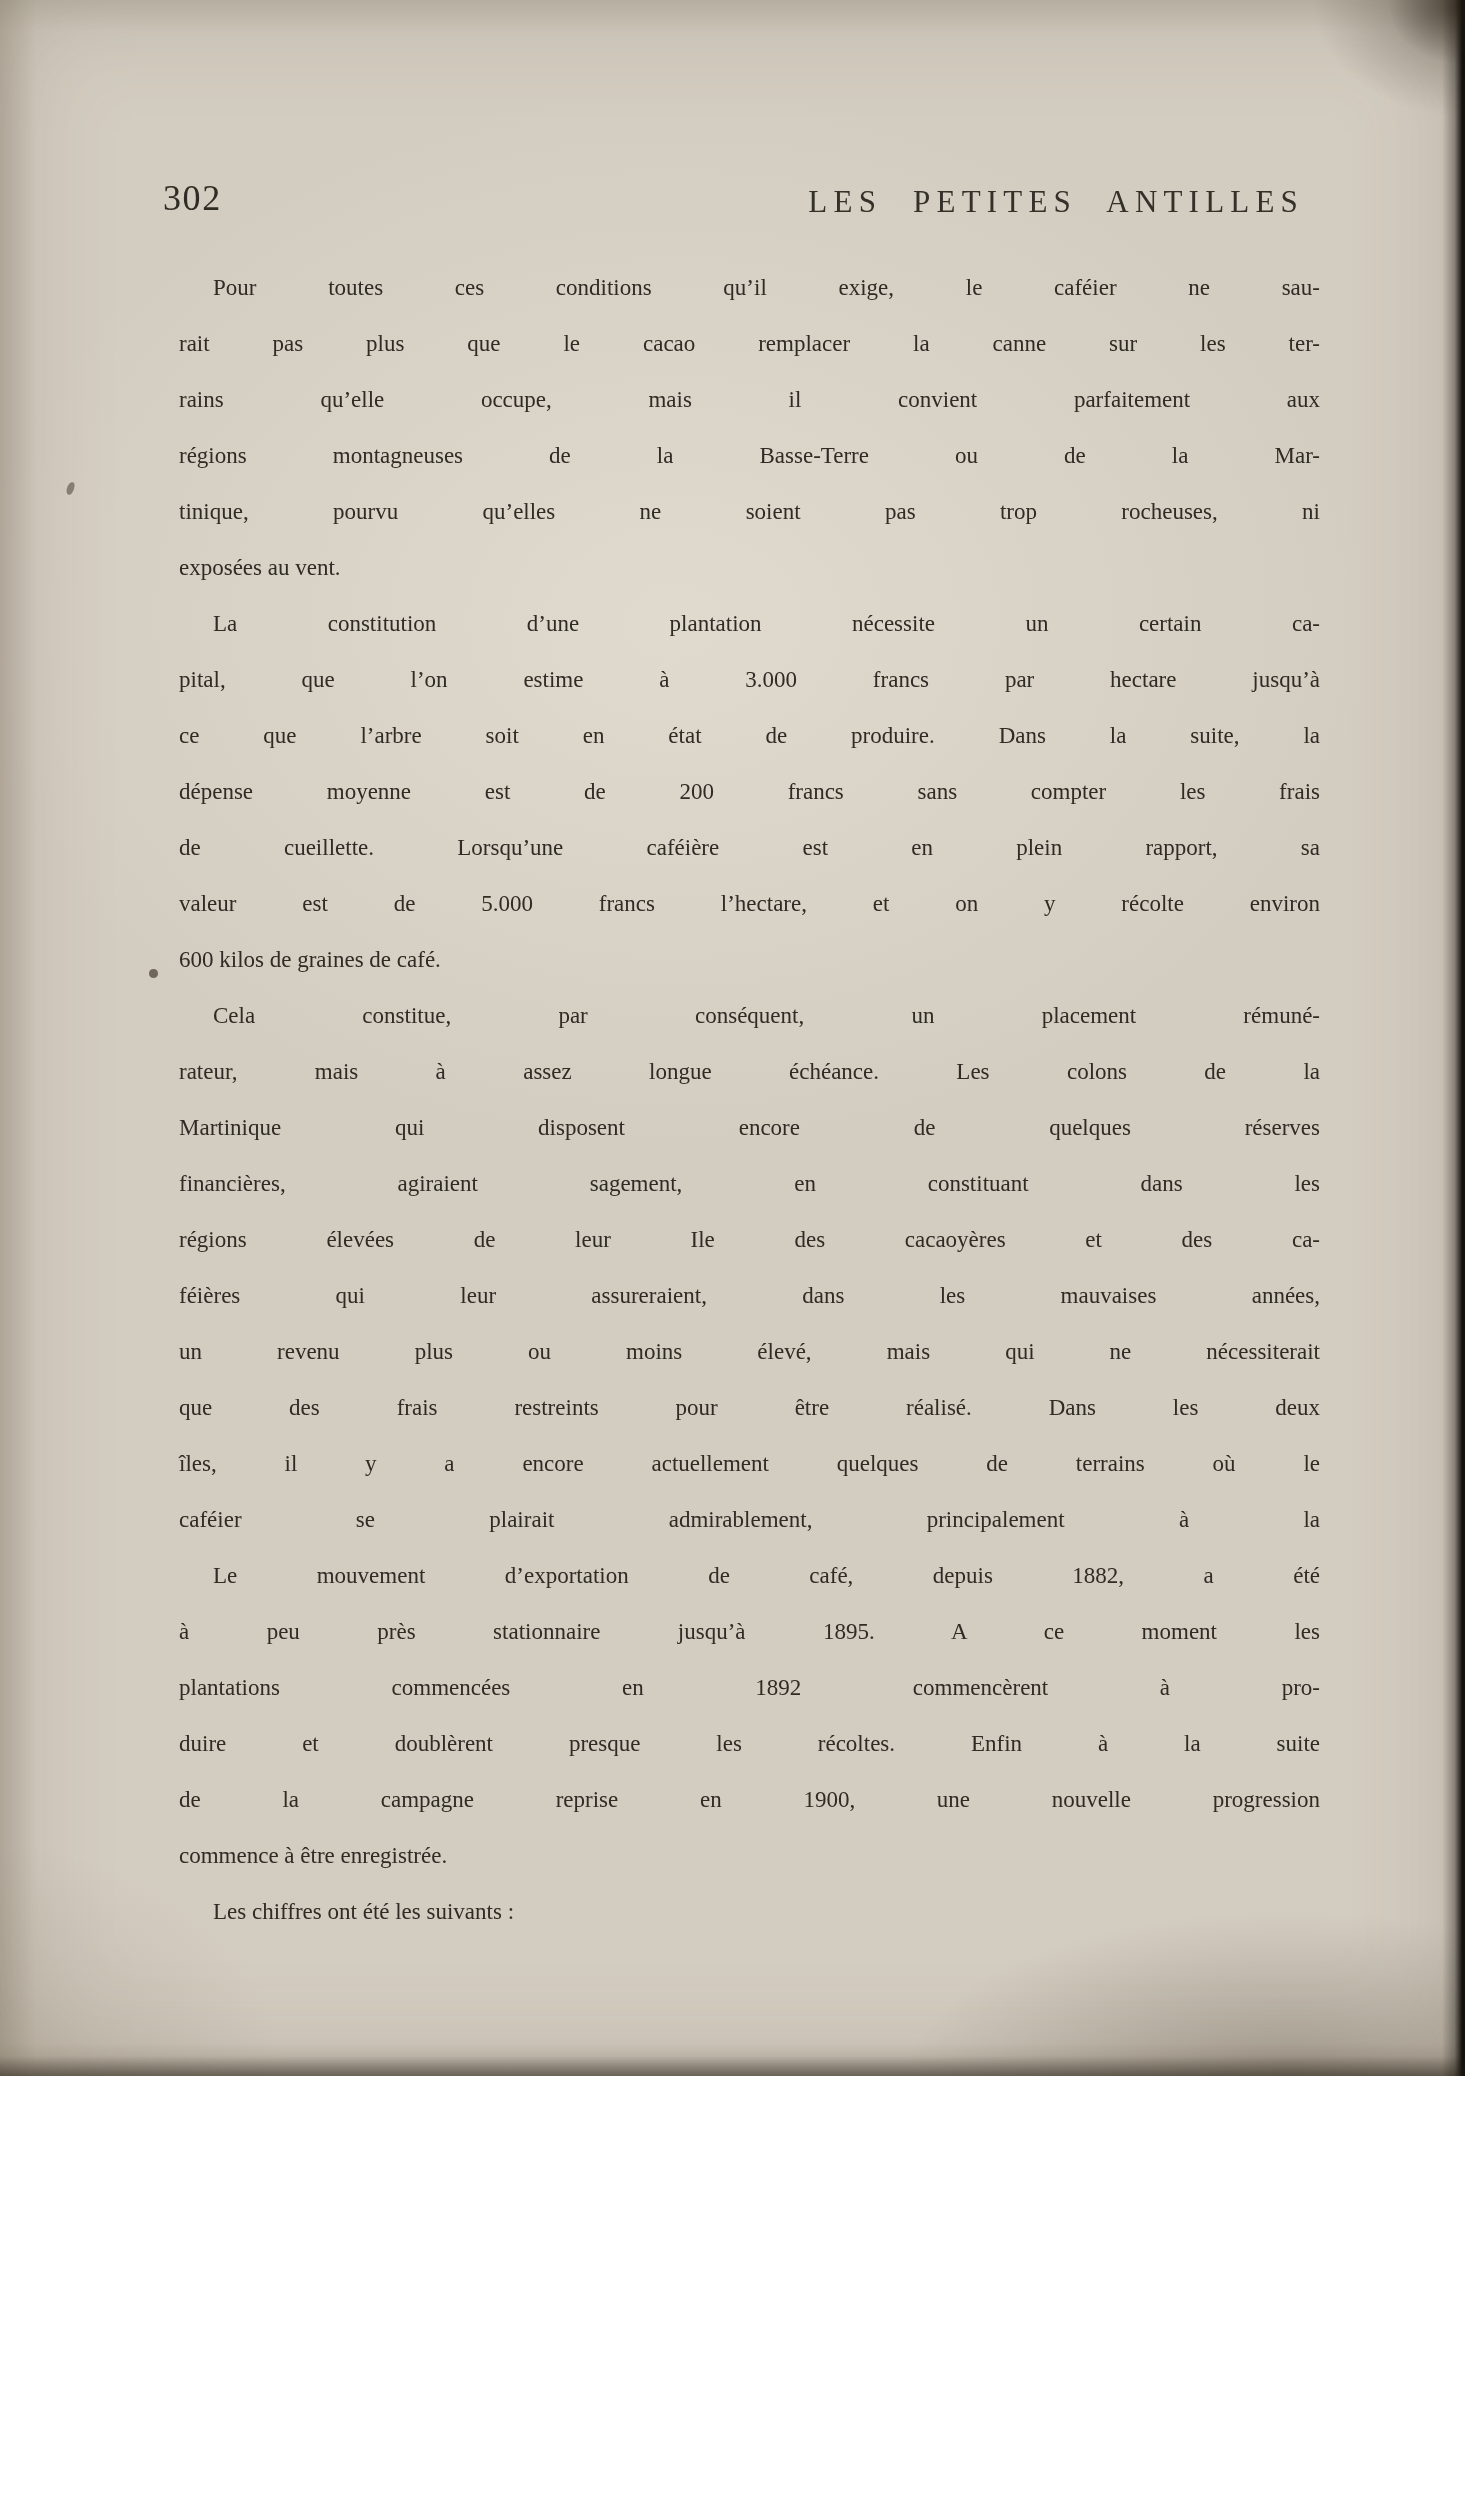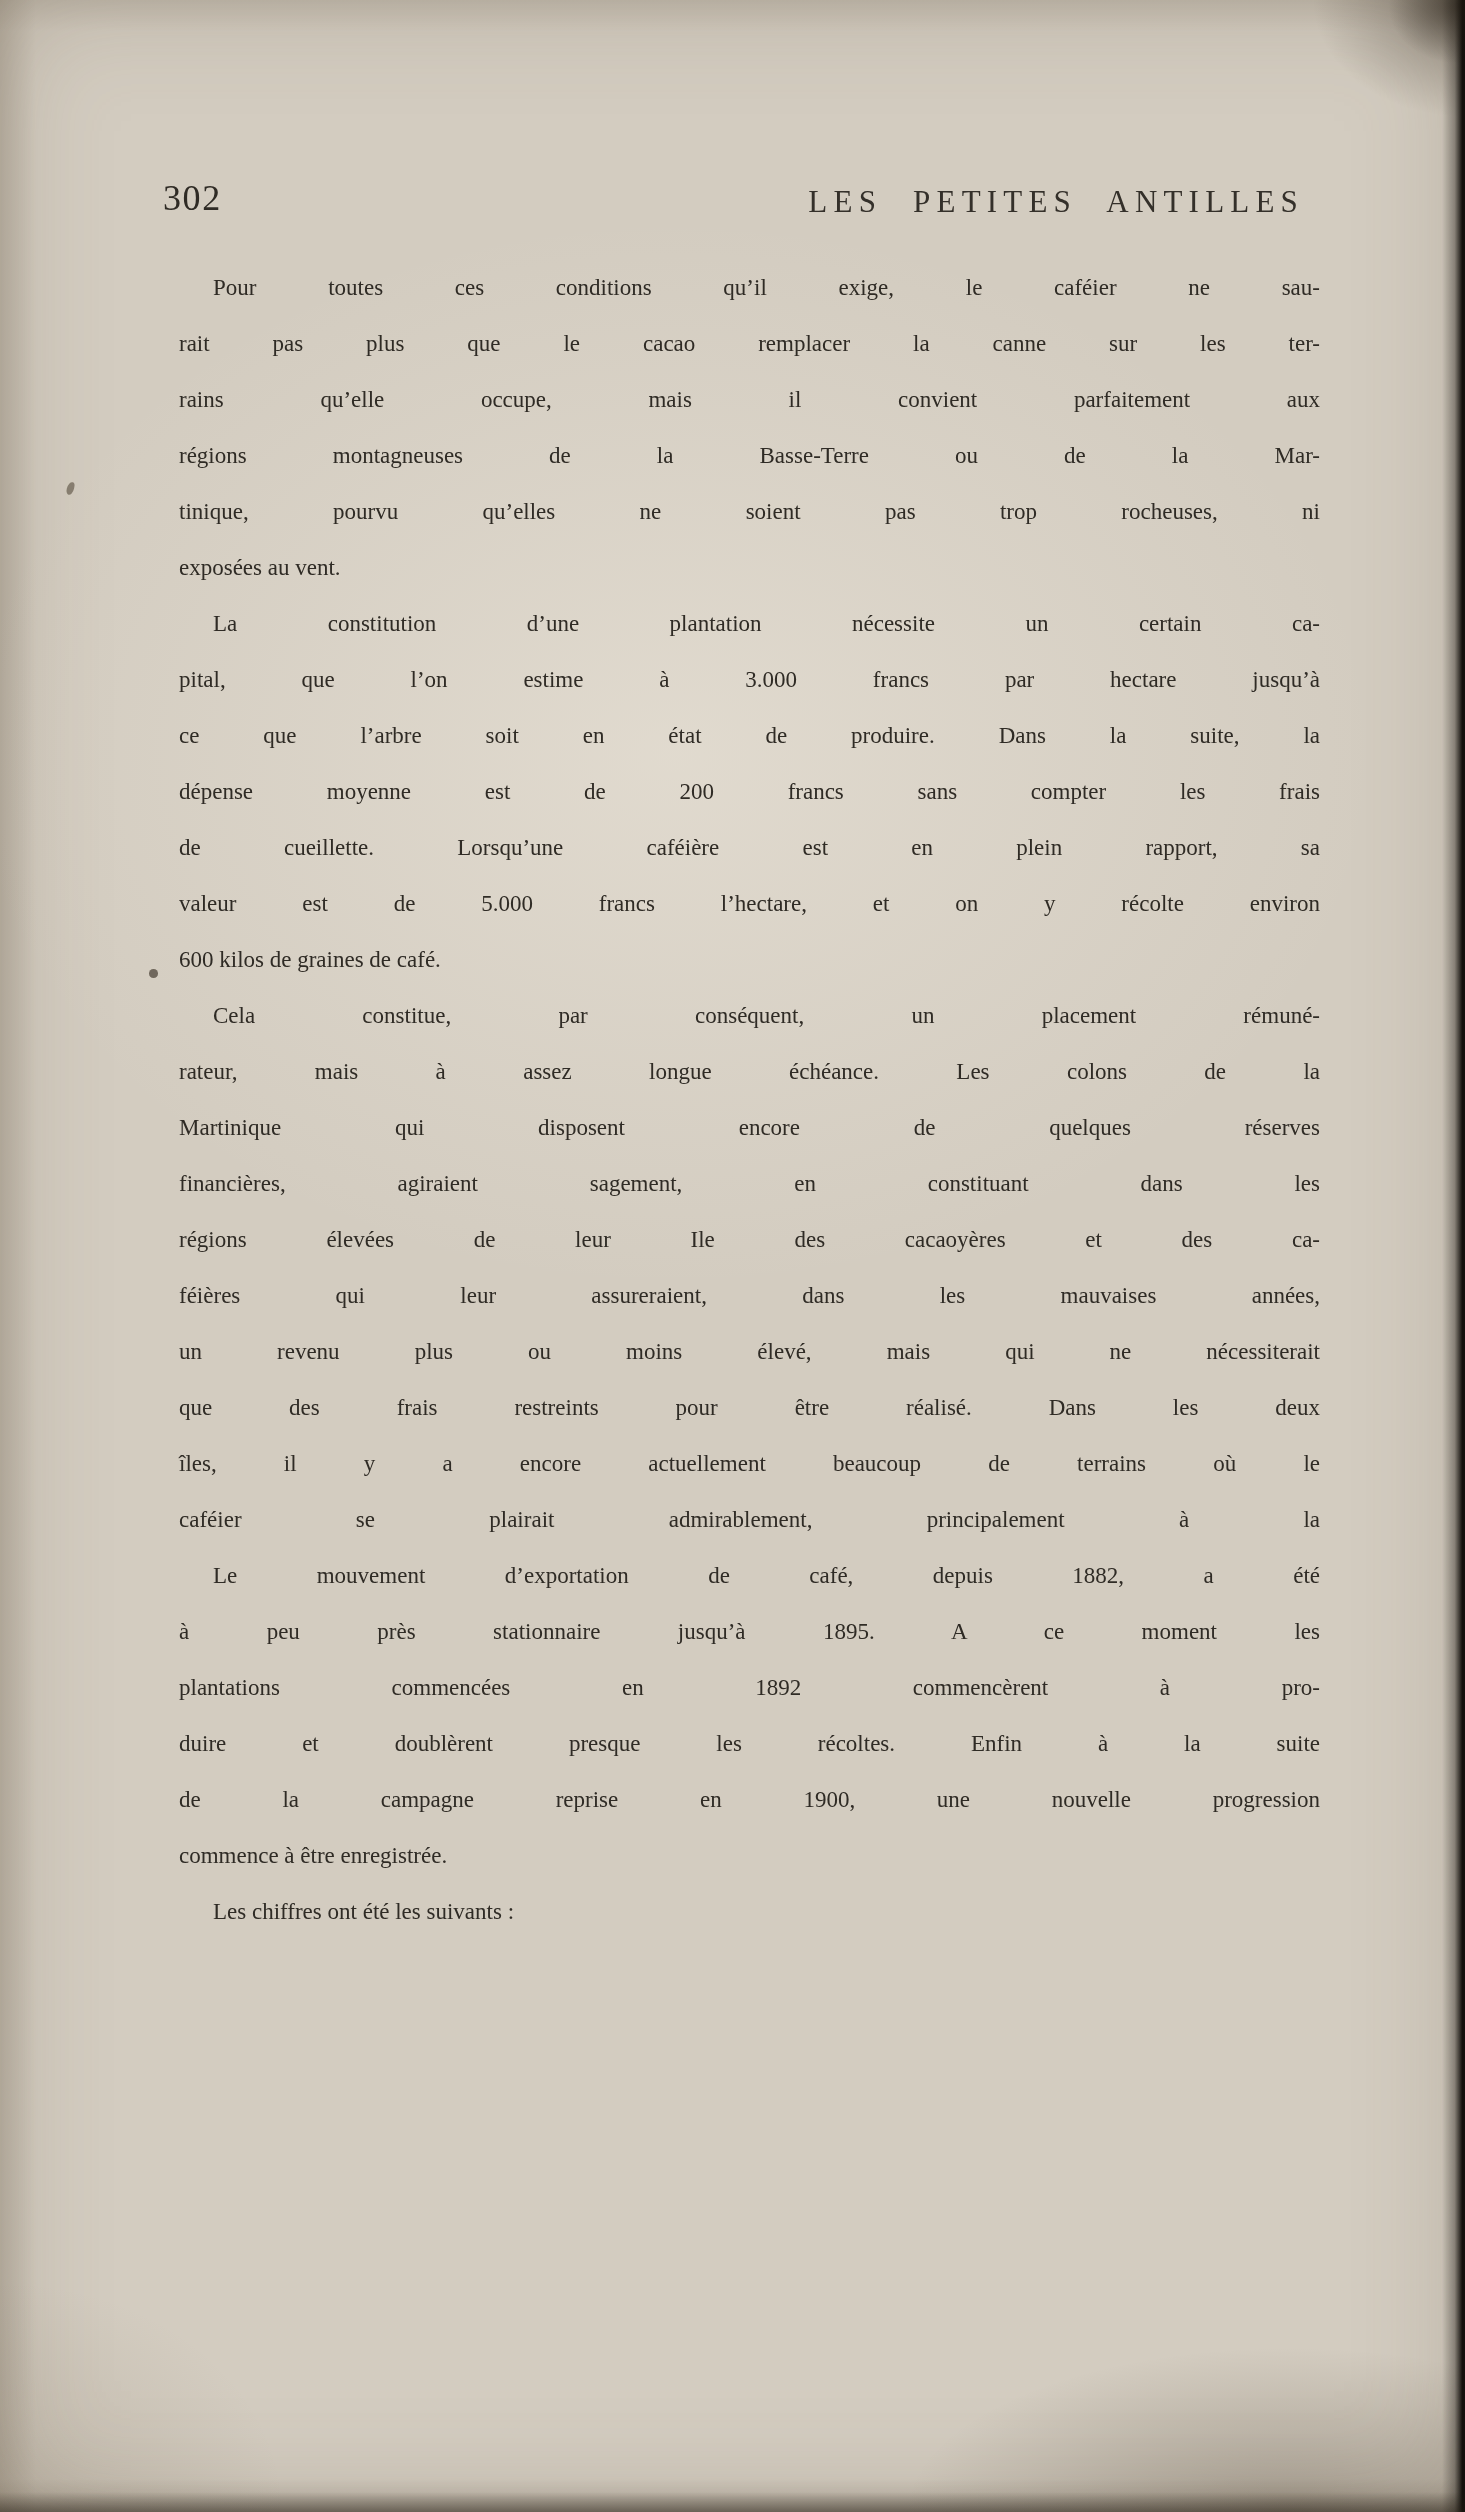--- a/index.html
+++ b/index.html
@@ -8,21 +8,21 @@
     --edge:#14110d;
   }
   html,body{margin:0;padding:0;}
   body{
     width:1465px;height:2512px;
     font-family:"Liberation Serif","DejaVu Serif",serif;
     color:var(--ink);
     overflow:hidden;
   }
   .page{
-    position:relative;width:1465px;height:2512px;
+    position:relative;width:1465px;height:2076px;
     background:
       radial-gradient(978px 743px at 46% 30%, rgba(238,232,221,.50), rgba(238,232,221,0) 72%),
       radial-gradient(407px 329px at 0% 100%, rgba(120,106,86,.20), rgba(120,106,86,0) 70%),
       radial-gradient(548px 235px at 88% 100%, rgba(70,58,42,.30), rgba(70,58,42,0) 70%),
       radial-gradient(203px 156px at 100% 0%, rgba(52,42,30,.45), rgba(52,42,30,0) 75%),
       linear-gradient(90deg, rgba(122,110,92,.26) 0px, rgba(122,110,92,0) 36px),
       linear-gradient(0deg, rgba(96,84,66,.28) 0px, rgba(96,84,66,0) 33px),
       linear-gradient(180deg, rgba(122,110,92,.16) 0px, rgba(122,110,92,0) 31px),
       var(--paper);
     box-shadow: inset 0 0 110px rgba(96,84,66,.28);
@@ -117,21 +117,21 @@
         </div>
         <div class="para">
           <div class="line first">Cela constitue, par conséquent, un placement rémuné-</div>
           <div class="line">rateur, mais à assez longue échéance. Les colons de la</div>
           <div class="line">Martinique qui disposent encore de quelques réserves</div>
           <div class="line">financières, agiraient sagement, en constituant dans les</div>
           <div class="line">régions élevées de leur Ile des cacaoyères et des ca-</div>
           <div class="line">féières qui leur assureraient, dans les mauvaises années,</div>
           <div class="line">un revenu plus ou moins élevé, mais qui ne nécessiterait</div>
           <div class="line">que des frais restreints pour être réalisé. Dans les deux</div>
-          <div class="line">îles, il y a encore actuellement beaucoup de terrains où le</div>
+          <div class="line">îles, il y a encore actuellement quelques de terrains où le</div>
           <div class="line">caféier se plairait admirablement, principalement à la</div>
         </div>
         <div class="para">
           <div class="line first">Le mouvement d’exportation de café, depuis 1882, a été</div>
           <div class="line">à peu près stationnaire jusqu’à 1895. A ce moment les</div>
           <div class="line">plantations commencées en 1892 commencèrent à pro-</div>
           <div class="line">duire et doublèrent presque les récoltes. Enfin à la suite</div>
           <div class="line">de la campagne reprise en 1900, une nouvelle progression</div>
           <div class="line end">commence à être enregistrée.</div>
         </div>

